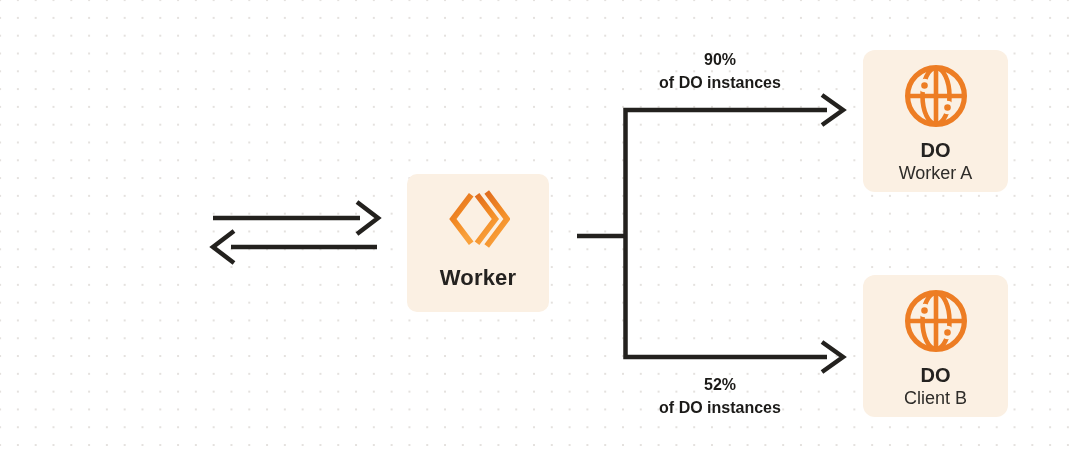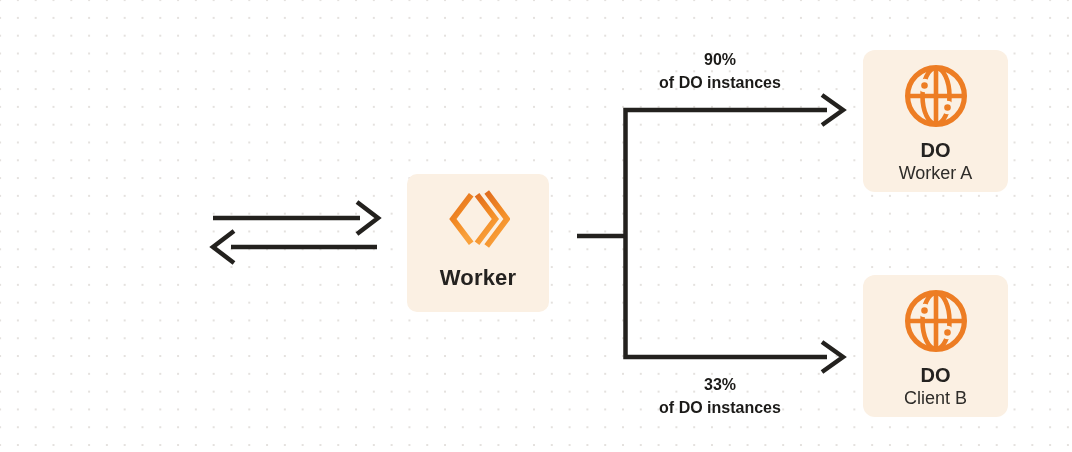--- a/index.html
+++ b/index.html
@@ -128,21 +128,21 @@
     </div>
     <div class="node-label">Worker</div>
   </div>
 
   <div class="branch-label branch-label-90">
     <div>90%</div>
     <div>of DO instances</div>
   </div>
 
   <div class="branch-label branch-label-10">
-    <div>33%</div>
+    <div>52%</div>
     <div>of DO instances</div>
   </div>
 
   <div class="node node-do node-do-a">
     <div class="icon-wrap">
       <svg width="64" height="64" viewBox="0 0 64 64">
           <use href="#globeIcon"></use>
         </svg>
     </div>
     <div class="do-title">DO</div>

